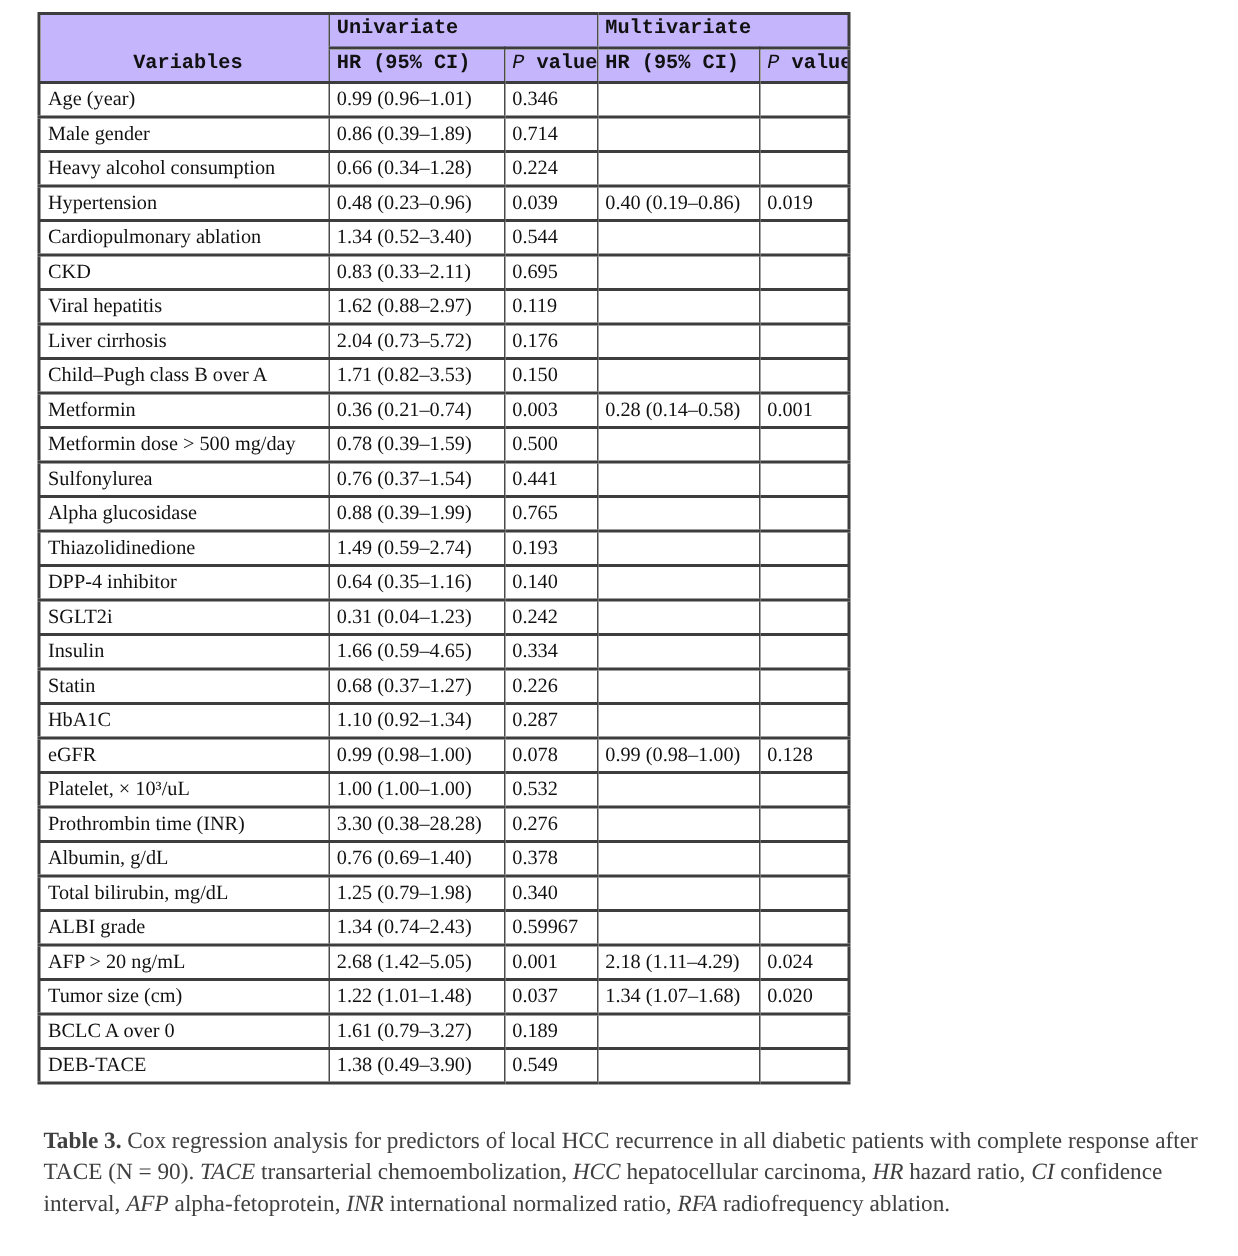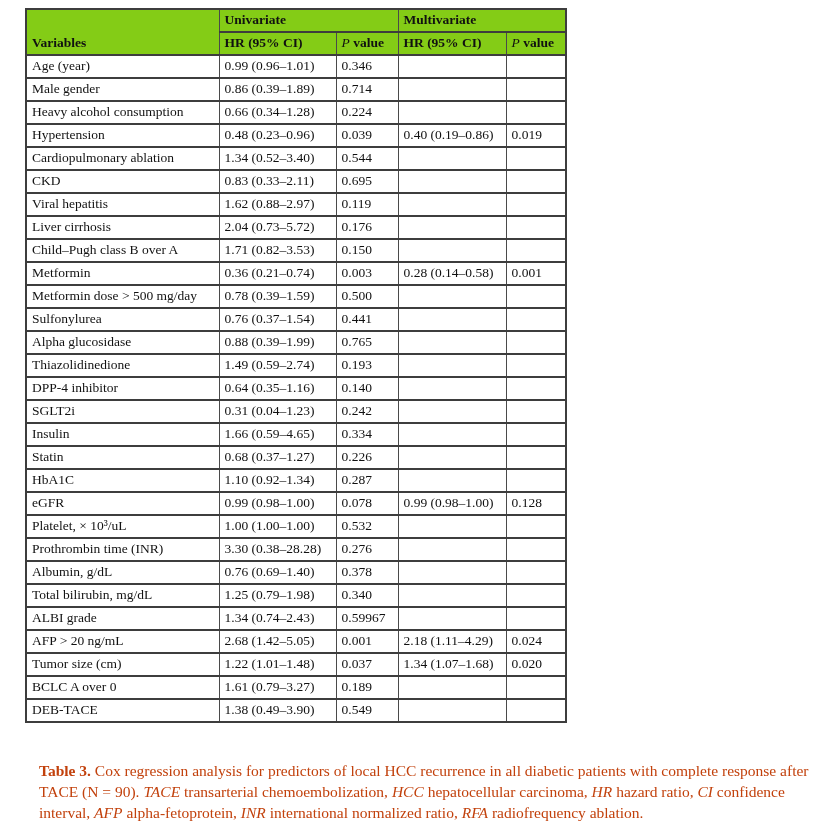--- a/index.html
+++ b/index.html
@@ -35,40 +35,42 @@
     vertical-align: middle;
     height: 21px;
     line-height: 1.2;
     white-space: nowrap;
     overflow: hidden;
   }
   table.cox {
     border: 2px solid #3d3d3d;
   }
   table.cox thead th {
-    background: #84cc16;
+    background: #c4b5fd;
     font-weight: bold;
+    font-family: Liberation Mono, monospace;
   }
   table.cox thead th.var-head {
     vertical-align: bottom;
     padding-bottom: 3px;
+    text-align: center;
   }
   table.cox td {
     background: #ffffff;
     font-weight: normal;
   }
   .caption {
     position: absolute;
     top: 747px;
     left: 25px;
     width: 772px;
-    margin: 14px;
+    margin: 4px;
     font-size: 15.5px;
     line-height: 20.8px;
-    color: #c2410c;
+    color: #404040;
   }
 </style>
 </head>
 <body>
 
 <div class="page">
 
   <table class="cox">
     <colgroup>
       <col style="width:193px">

